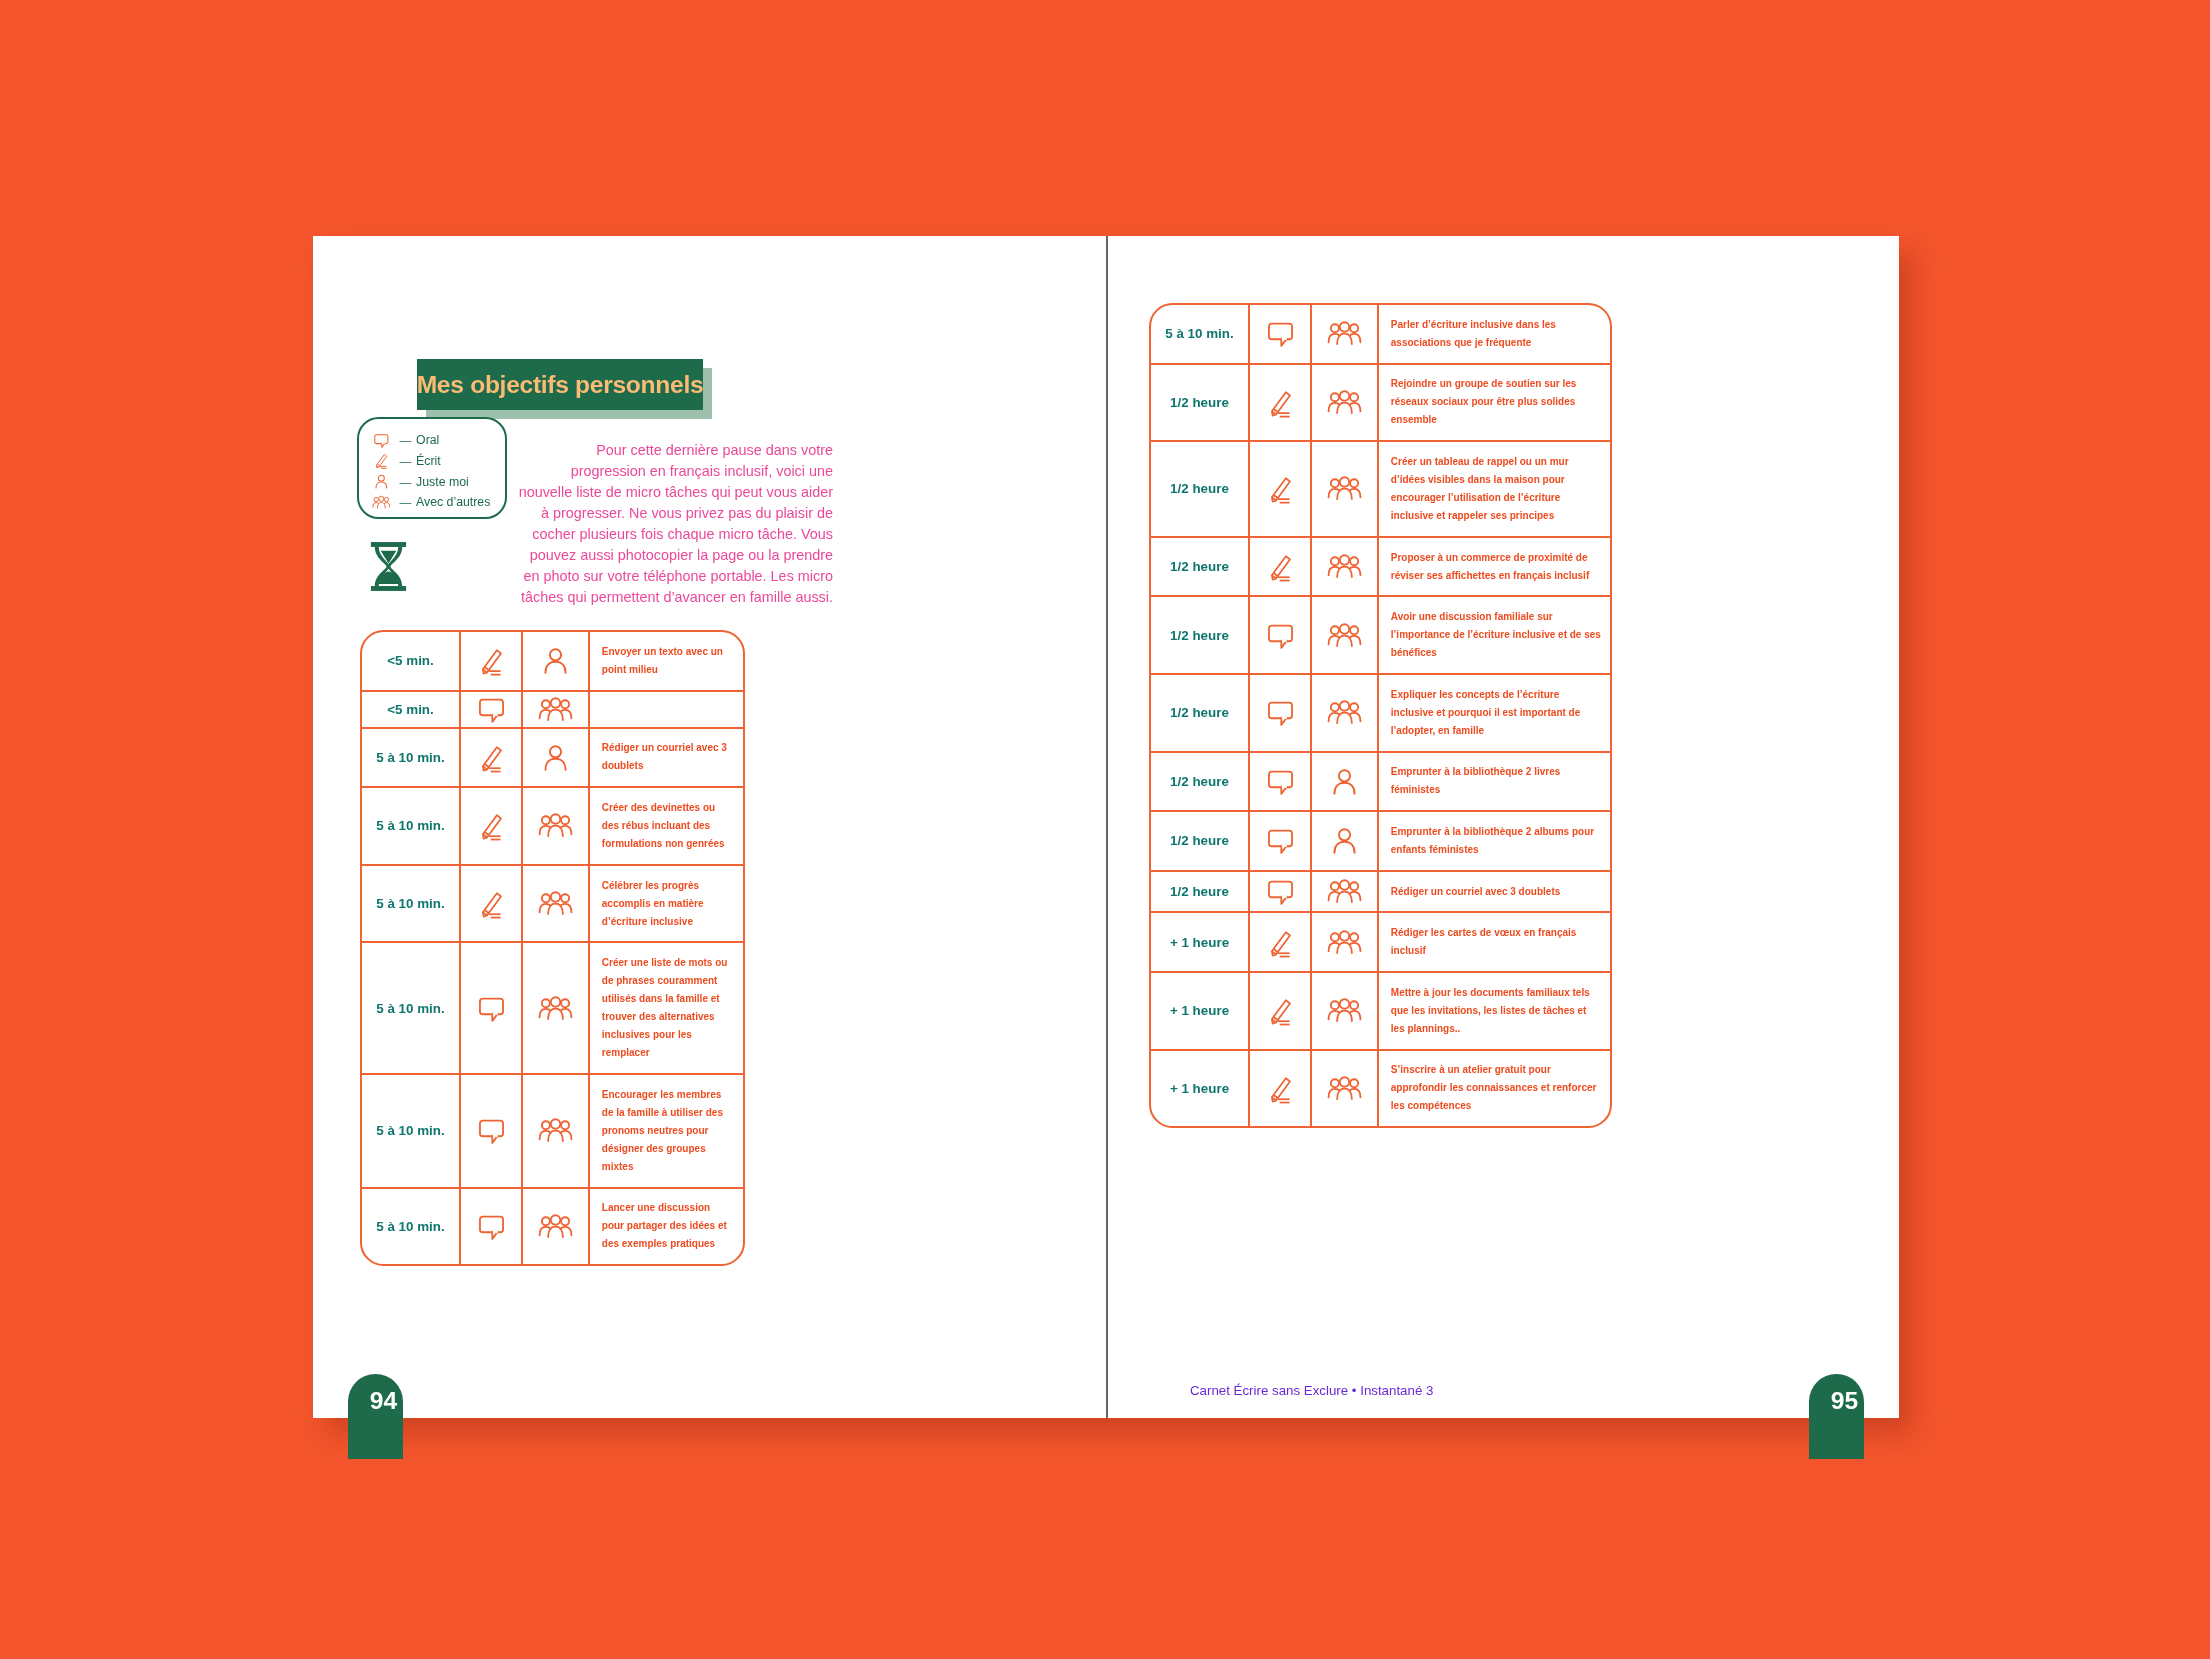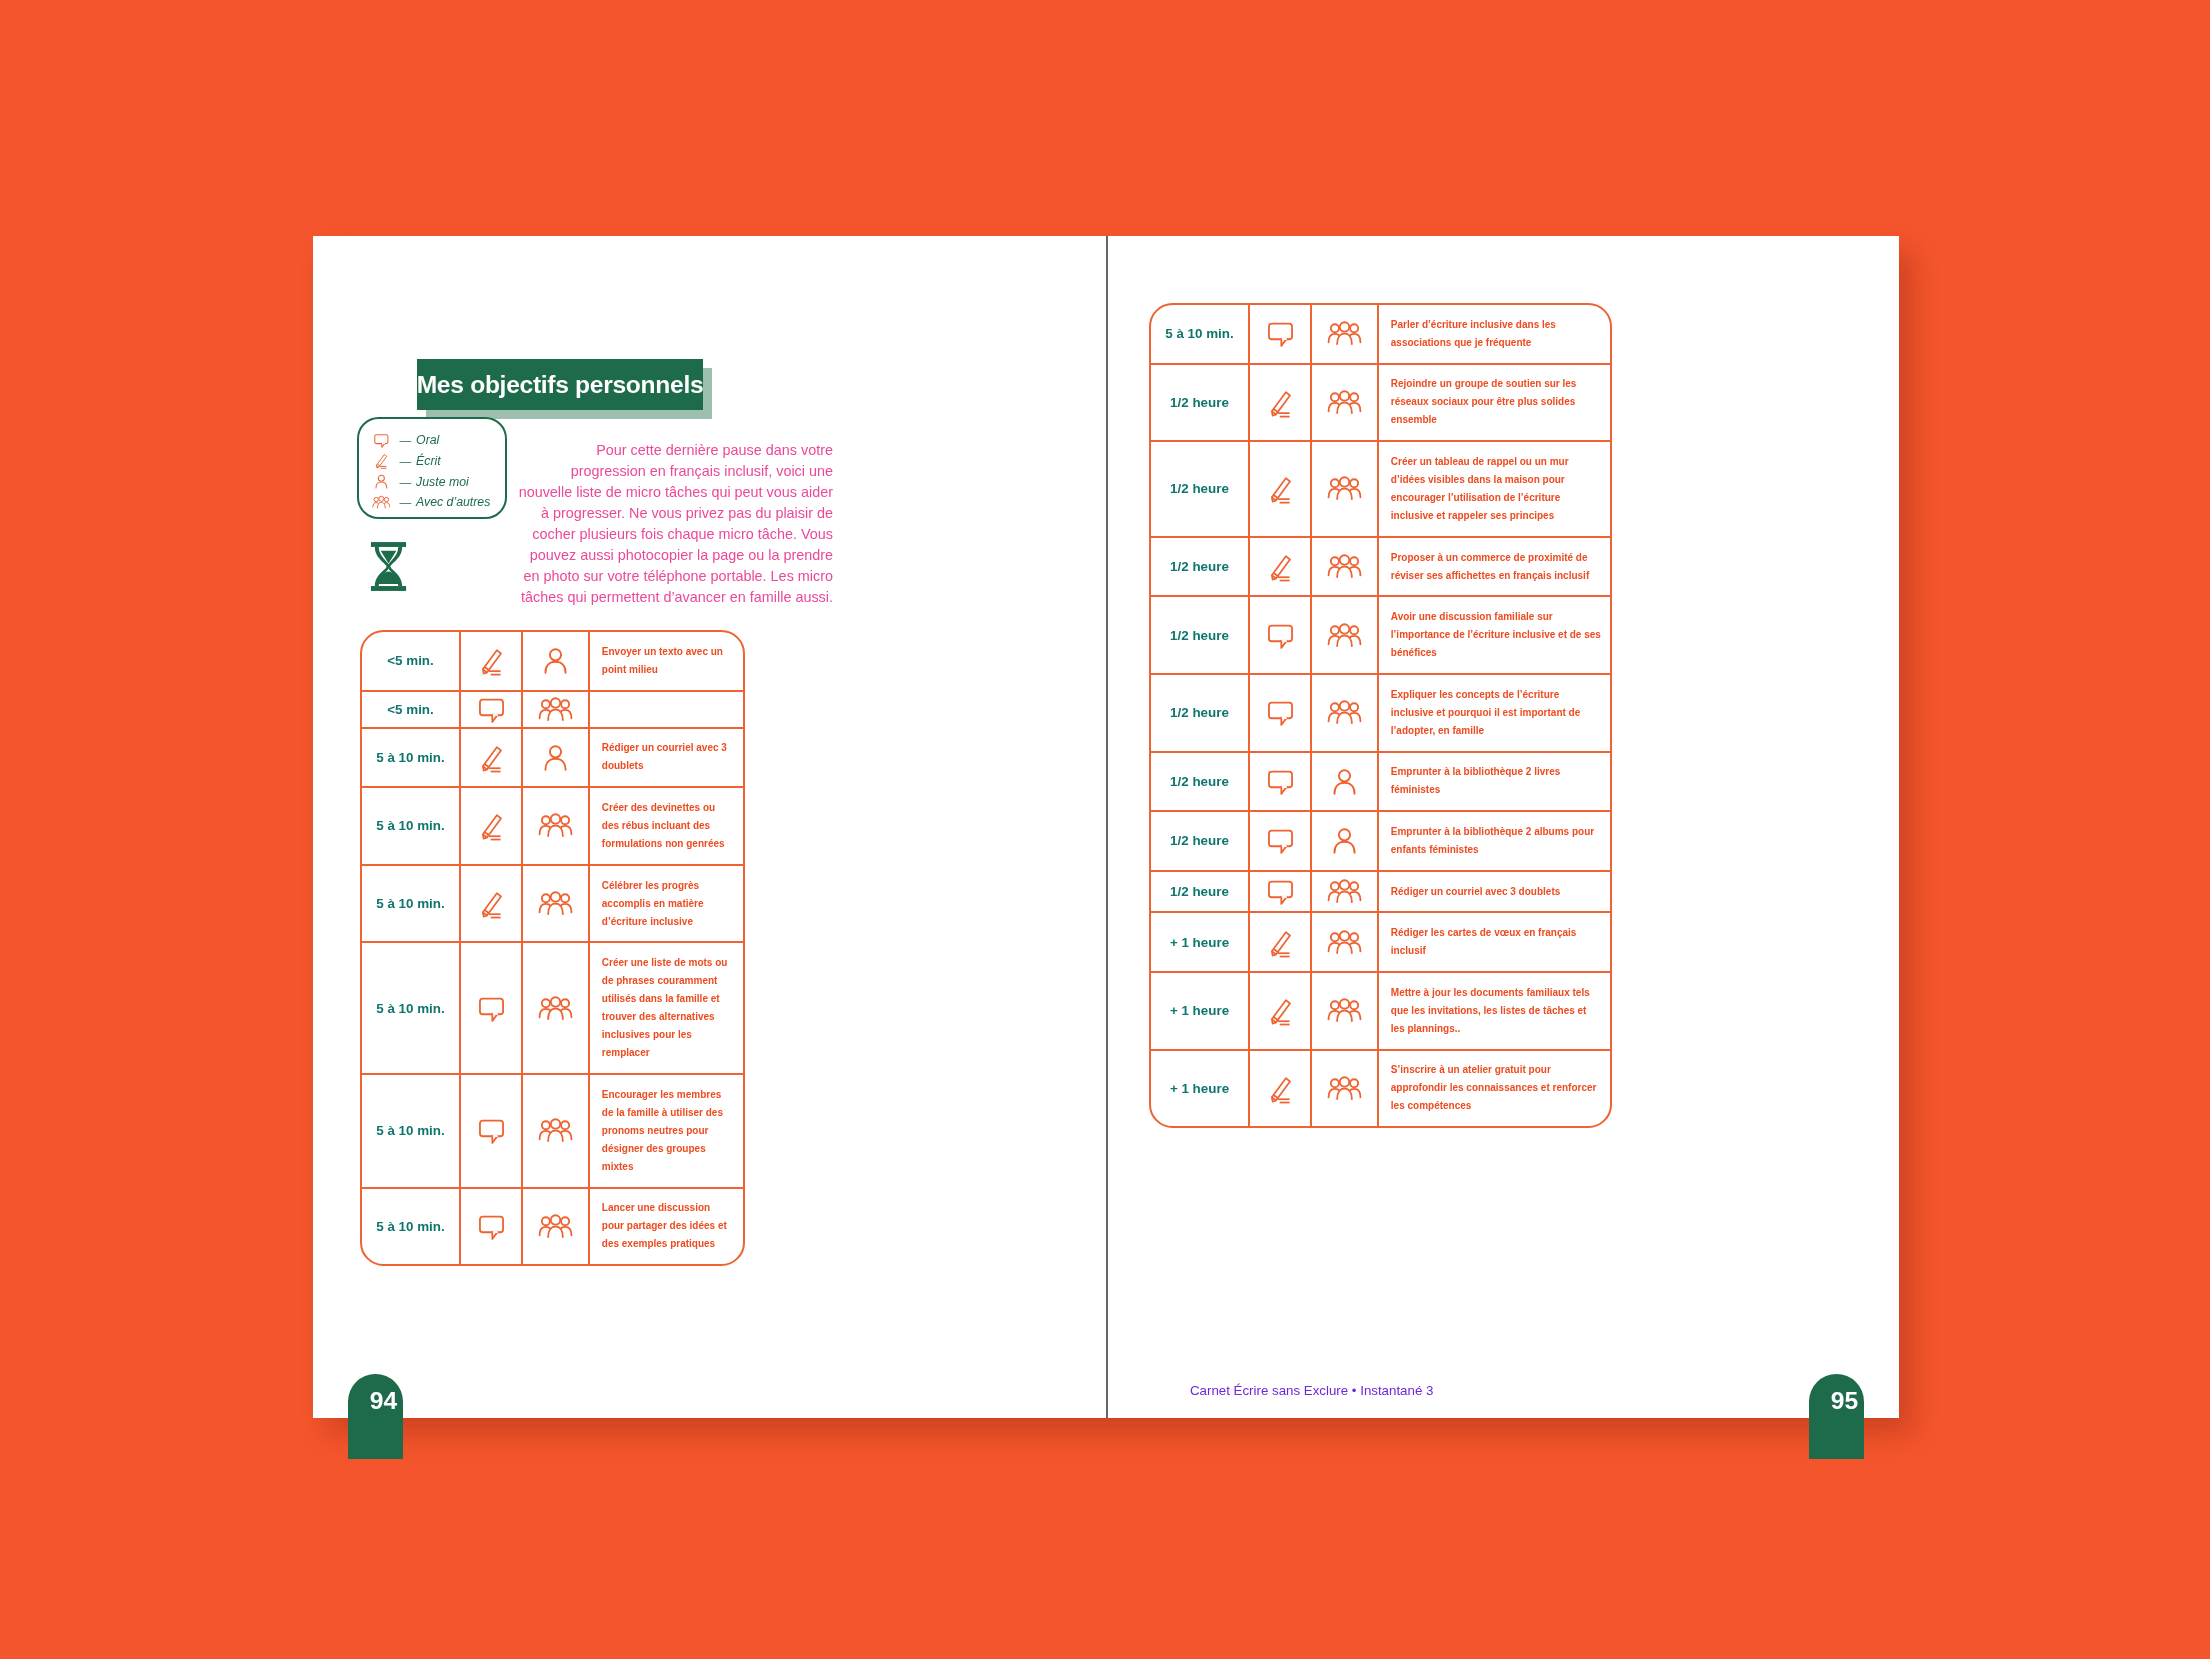--- a/index.html
+++ b/index.html
@@ -66,21 +66,21 @@
     left: 0;
     top: 0;
     width: 100%;
     height: 100%;
     background: #1D6B4B;
     display: flex;
     align-items: center;
     justify-content: center;
   }
   #title-banner span {
-    color: #ffffff;
+    color: #fdba74;
     font-size: 24.6px;
     font-weight: bold;
     letter-spacing: -0.3px;
     white-space: nowrap;
   }
 
   
   #legend {
     position: absolute;
     left: 44px;
@@ -107,21 +107,20 @@
   }
   .legend-dash {
     color: #1D6B4B;
     font-size: 11.8px;
     margin: 0 4.9px 0 2px;
   }
   .legend-lbl {
     color: #1D6B4B;
     font-size: 12.3px;
     white-space: nowrap;
-    font-style: italic;
   }
 
   
   #hourglass {
     position: absolute;
     left: 54px;
     top: 305px;
     width: 43px;
     height: 51px;
   }

